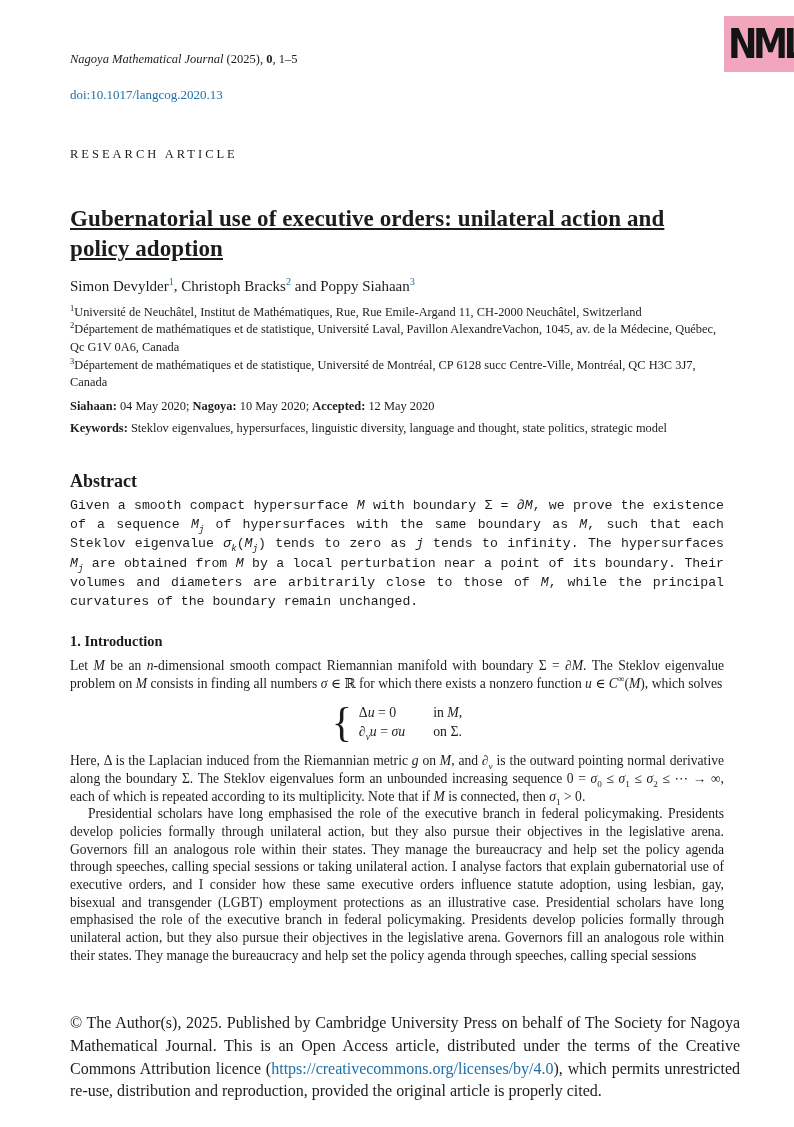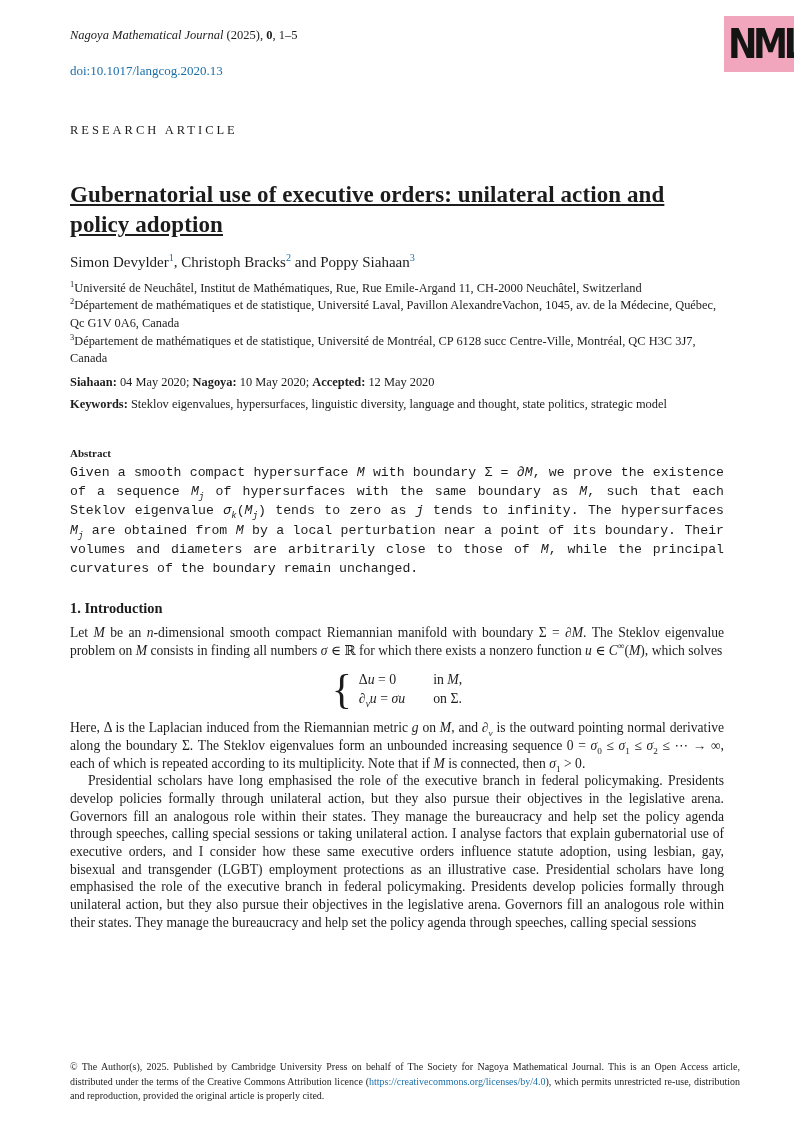--- a/index.html
+++ b/index.html
@@ -5,21 +5,21 @@
   * { box-sizing: border-box; }
   html, body { margin: 0; padding: 0; }
   body {
     width: 794px; height: 1127px;
     background: #ffffff;
     color: #1c1c1c;
     font-family: "Liberation Serif", "DejaVu Serif", serif;
     position: relative;
     overflow: hidden;
   }
-  .page { padding: 28px 70px 0 70px; position: relative; }
+  .page { padding: 52px 70px 0 70px; position: relative; }
 
   .journal-line { font-size: 12.5px; }
   .doi { display: inline-block; font-size: 13px; color: var(--link-color); margin-top: 20px; text-decoration: none; cursor: pointer; }
   .link { color: var(--link-color); text-decoration: none; cursor: pointer; }
 
   .logo {
     position: absolute; top: 16px; right: -12px;
     width: 82px; height: 56px;
     background: var(--logo-bg);
     display: flex; align-items: center; justify-content: center;
@@ -38,38 +38,38 @@
   .authors { margin-top: 13px; font-size: 15px; }
   .authors sup { color: var(--link-color); }
   sup { font-size: 68%; line-height: 0; }
   sub { font-size: 68%; line-height: 0; }
 
   .affiliations { margin-top: 9px; font-size: 12.4px; line-height: 1.42; }
   .dates { margin-top: 7px; font-size: 12.4px; }
   .keywords { margin-top: 6px; font-size: 12.4px; line-height: 1.4; }
 
   .abstract { margin-top: 34px; }
-  .abstract-heading { font-weight: bold; font-size: 11px; margin-bottom: 4px; }
+  .abstract-heading { font-weight: bold; font-size: 18px; margin-bottom: 4px; }
   .abstract-body { font-size: 13.2px; line-height: 1.45; text-align: justify; font-family: Liberation Mono, monospace; }
 
   .section-heading { margin: 22px 0 0 0; font-size: 14.4px; font-weight: bold; }
 
   .para { font-size: 13.6px; line-height: 1.3; text-align: justify; margin: 0; }
   .para1 { margin-top: 7px; }
   .para2 { margin-top: 9px; }
   .para3 { margin-top: 0; text-indent: 18px; }
 
   .equation { display: flex; justify-content: center; align-items: center; margin: 9px 0; font-size: 13.8px; }
   .brace { font-size: 42px; font-weight: 400; margin-right: 7px; line-height: 1; }
   .eq-rows { display: grid; grid-template-columns: auto auto; column-gap: 28px; row-gap: 3px; align-items: baseline; }
   .eq-lhs, .eq-cond { white-space: nowrap; }
 
   .footer {
     position: absolute; left: 70px; right: 54px; bottom: 24px;
-    font-size: 10px; line-height: 1.42; text-align: justify; color: #1c1c1c; margin-top: 32px;
+    font-size: 16px; line-height: 1.42; text-align: justify; color: #1c1c1c; margin-top: 32px;
   }
 </style>
 </head>
 <body>
 
 <div class="page">
 
   <div class="header">
     <div class="journal-line"><i>Nagoya Mathematical Journal</i> (2025), <b>0</b>, 1–5</div>
     <a class="doi">doi:10.1017/langcog.2020.13</a>

